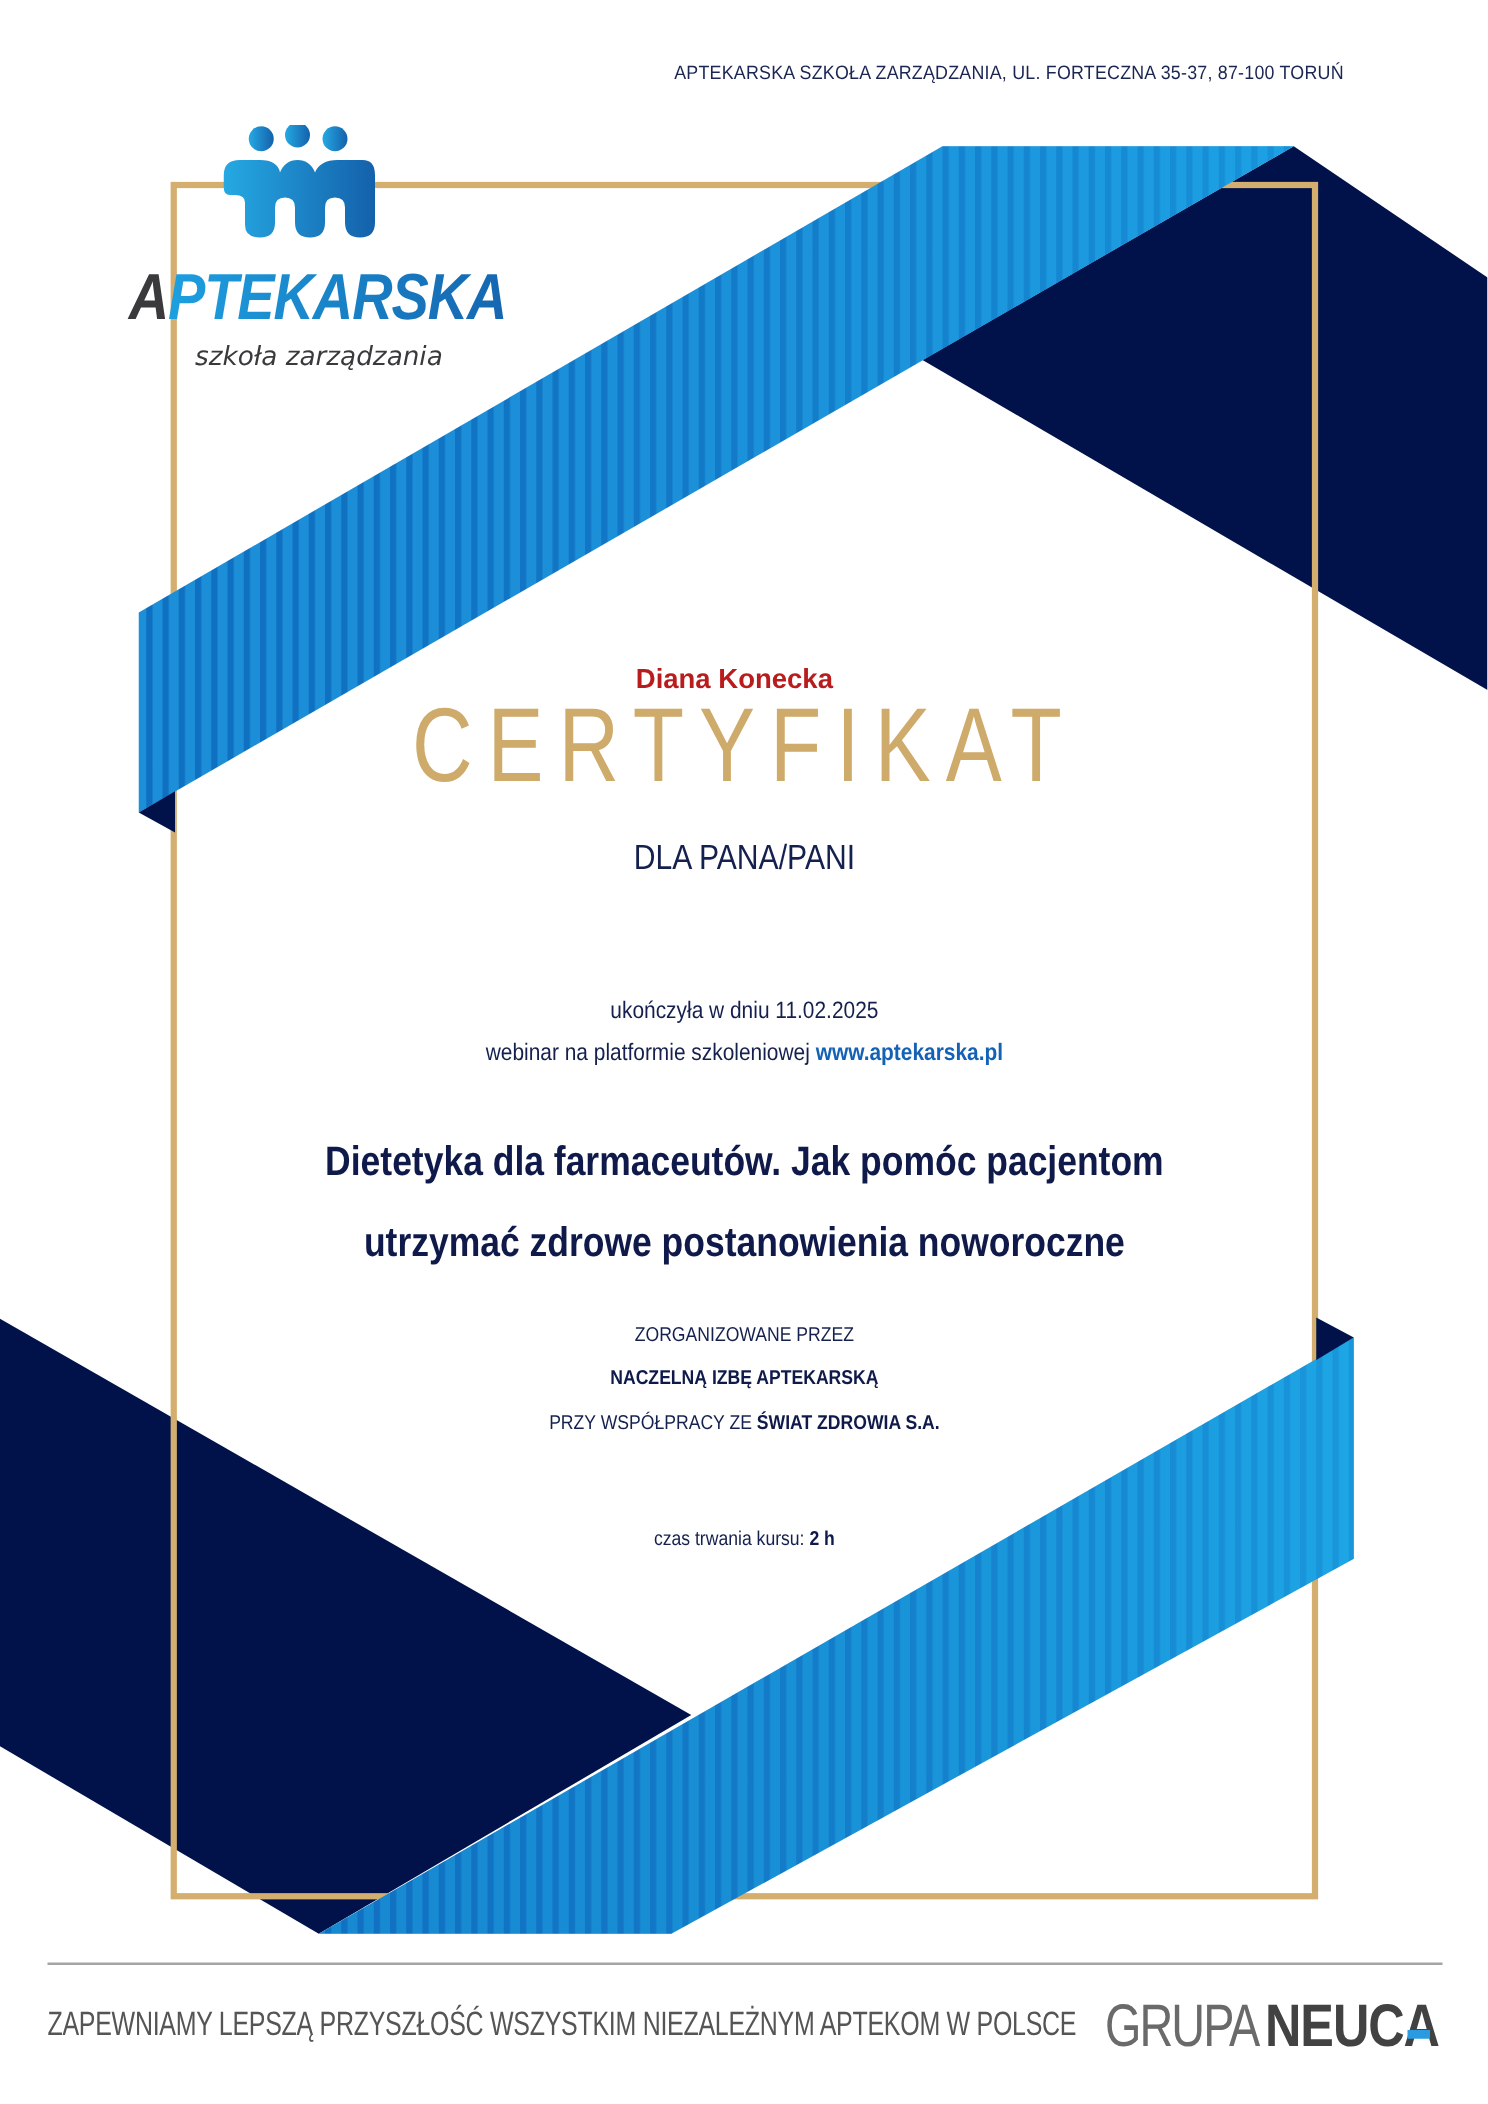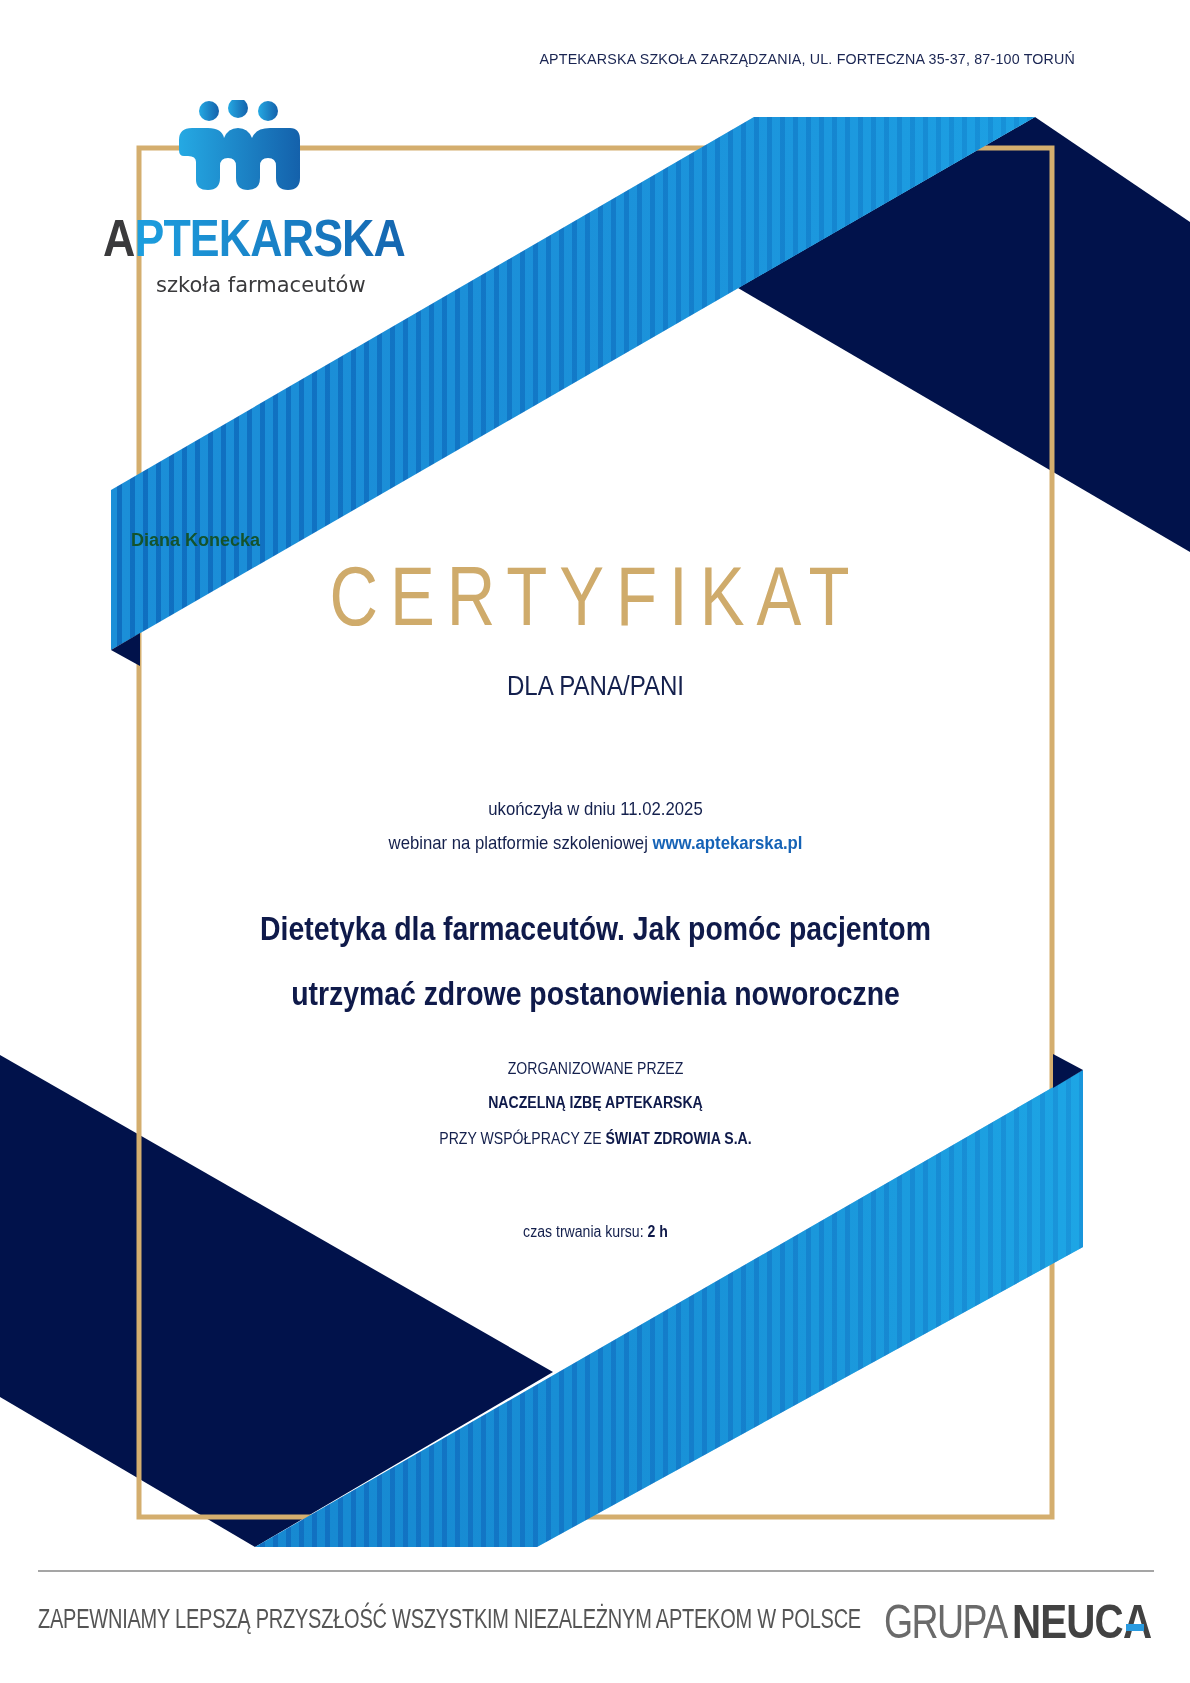--- a/index.html
+++ b/index.html
@@ -1,26 +1,26 @@
 <!DOCTYPE html>
 <html><head>
 <meta charset="utf-8">
 <style>
   html, body { margin:0; padding:0; background:#ffffff; }
   body { width:1190px; height:1683px; position:relative; overflow:hidden; font-family:"Liberation Sans", sans-serif; }
   .bg-svg { position:absolute; left:0; top:0; width:1190px; height:1683px; }
   .abs { position:absolute; }
   .address { left:0; right:115px; top:50px; text-align:right; font-family:"Liberation Sans", sans-serif; font-size:15.5px; color:#1a2552; letter-spacing:0.2px; transform:scaleX(0.92); transform-origin:right center; }
-  .logo { left:100px; top:100px; width:320px; height:200px; }
+  .logo { left:100px; top:100px; width:320px; height:200px;font-style:italic; }
   .logo-word { position:absolute; left:3px; top:112px; font-family:"Liberation Sans", sans-serif; font-weight:bold; font-size:52px; letter-spacing:-1px; transform:scaleX(0.86); transform-origin:left top; white-space:nowrap; line-height:1; }
   .logo-word .a { color:#3a3a3c; }
   .logo-word .rest { background:linear-gradient(90deg,#1d9fdf,#1566b0); -webkit-background-clip:text; background-clip:text; color:transparent; }
   .logo-sub { position:absolute; left:56px; top:173px; font-family:"DejaVu Sans", sans-serif; font-size:21px; color:#3a3a3c; letter-spacing:0px; white-space:nowrap; }
   .center { left:139px; width:913px; text-align:center; }
-  .name { top:530px; font-family:"Liberation Sans", sans-serif; font-weight:bold; font-size:18px; color:#14532d; left:139px; width:913px; text-align:left; transform:translateX(-8px); }
+  .name { top:530px; font-family:"Liberation Sans", sans-serif; font-weight:bold; font-size:22px; color:#b91c1c; left:139px; width:913px; text-align:center; transform:translateX(-8px); }
   .cert { top:548px; font-family:"Liberation Sans", sans-serif; font-size:84px; color:#cfab6b; letter-spacing:15px; font-weight:normal; transform:scaleX(0.80); transform-origin:center; }
   .dla { top:670px; font-size:28px; color:#14204d; transform:scaleX(0.86); }
   .line1 { top:798px; font-size:19px; color:#14204d; transform:scaleX(0.88); }
   .line2 { top:832px; font-size:19px; color:#14204d; transform:scaleX(0.88); }
   .line2 a { color:#1462b6; font-weight:bold; text-decoration:none; }
   .title1 { top:910px; font-size:33px; font-weight:bold; color:#0f1a4a; transform:scaleX(0.86); }
   .title2 { top:975px; font-size:33px; font-weight:bold; color:#0f1a4a; transform:scaleX(0.86); }
   .org1 { top:1060px; font-size:16px; color:#14204d; transform:scaleX(0.88); }
   .org2 { top:1094px; font-size:16px; font-weight:bold; color:#0f1a4a; transform:scaleX(0.88); }
   .org3 { top:1130px; font-size:16px; color:#14204d; transform:scaleX(0.88); }
@@ -81,21 +81,21 @@
         <stop offset="0" stop-color="#25a9e3"></stop>
         <stop offset="1" stop-color="#1461ab"></stop>
       </linearGradient>
     </defs>
     <circle cx="109" cy="11" r="10" fill="url(#logoGrad)"></circle>
     <circle cx="138" cy="8" r="10" fill="url(#logoGrad)"></circle>
     <circle cx="168" cy="11" r="10" fill="url(#logoGrad)"></circle>
     <path d="M79,40 Q79,28 92,28 L108,28 Q122,28 124,38 Q128,28 138,28 Q148,28 152,38 Q156,28 170,28 L190,28 Q200,28 200,40 L200,78 Q200,90 188,90 Q176,90 176,78 L176,66 Q176,58 168,58 Q160,58 160,66 L160,78 Q160,90 148,90 Q136,90 136,78 L136,66 Q136,58 128,58 Q120,58 120,66 L120,78 Q120,90 108,90 Q96,90 96,80 L96,62 Q96,56 88,56 L84,56 Q79,56 79,50 Z" fill="url(#logoGrad)"></path>
   </svg>
   <div class="logo-word"><span class="a">A</span><span class="rest">PTEKARSKA</span></div>
-  <div class="logo-sub">szkoła farmaceutów</div>
+  <div class="logo-sub">szkoła zarządzania</div>
 </div>
 
 <div class="abs center cert">CERTYFIKAT</div>
 <div class="abs name">Diana Konecka</div>
 <div class="abs center dla">DLA PANA/PANI</div>
 
 <div class="abs center line1">
   <span>ukończyła w dniu</span>
   <span>11.02.2025</span>
 </div>

